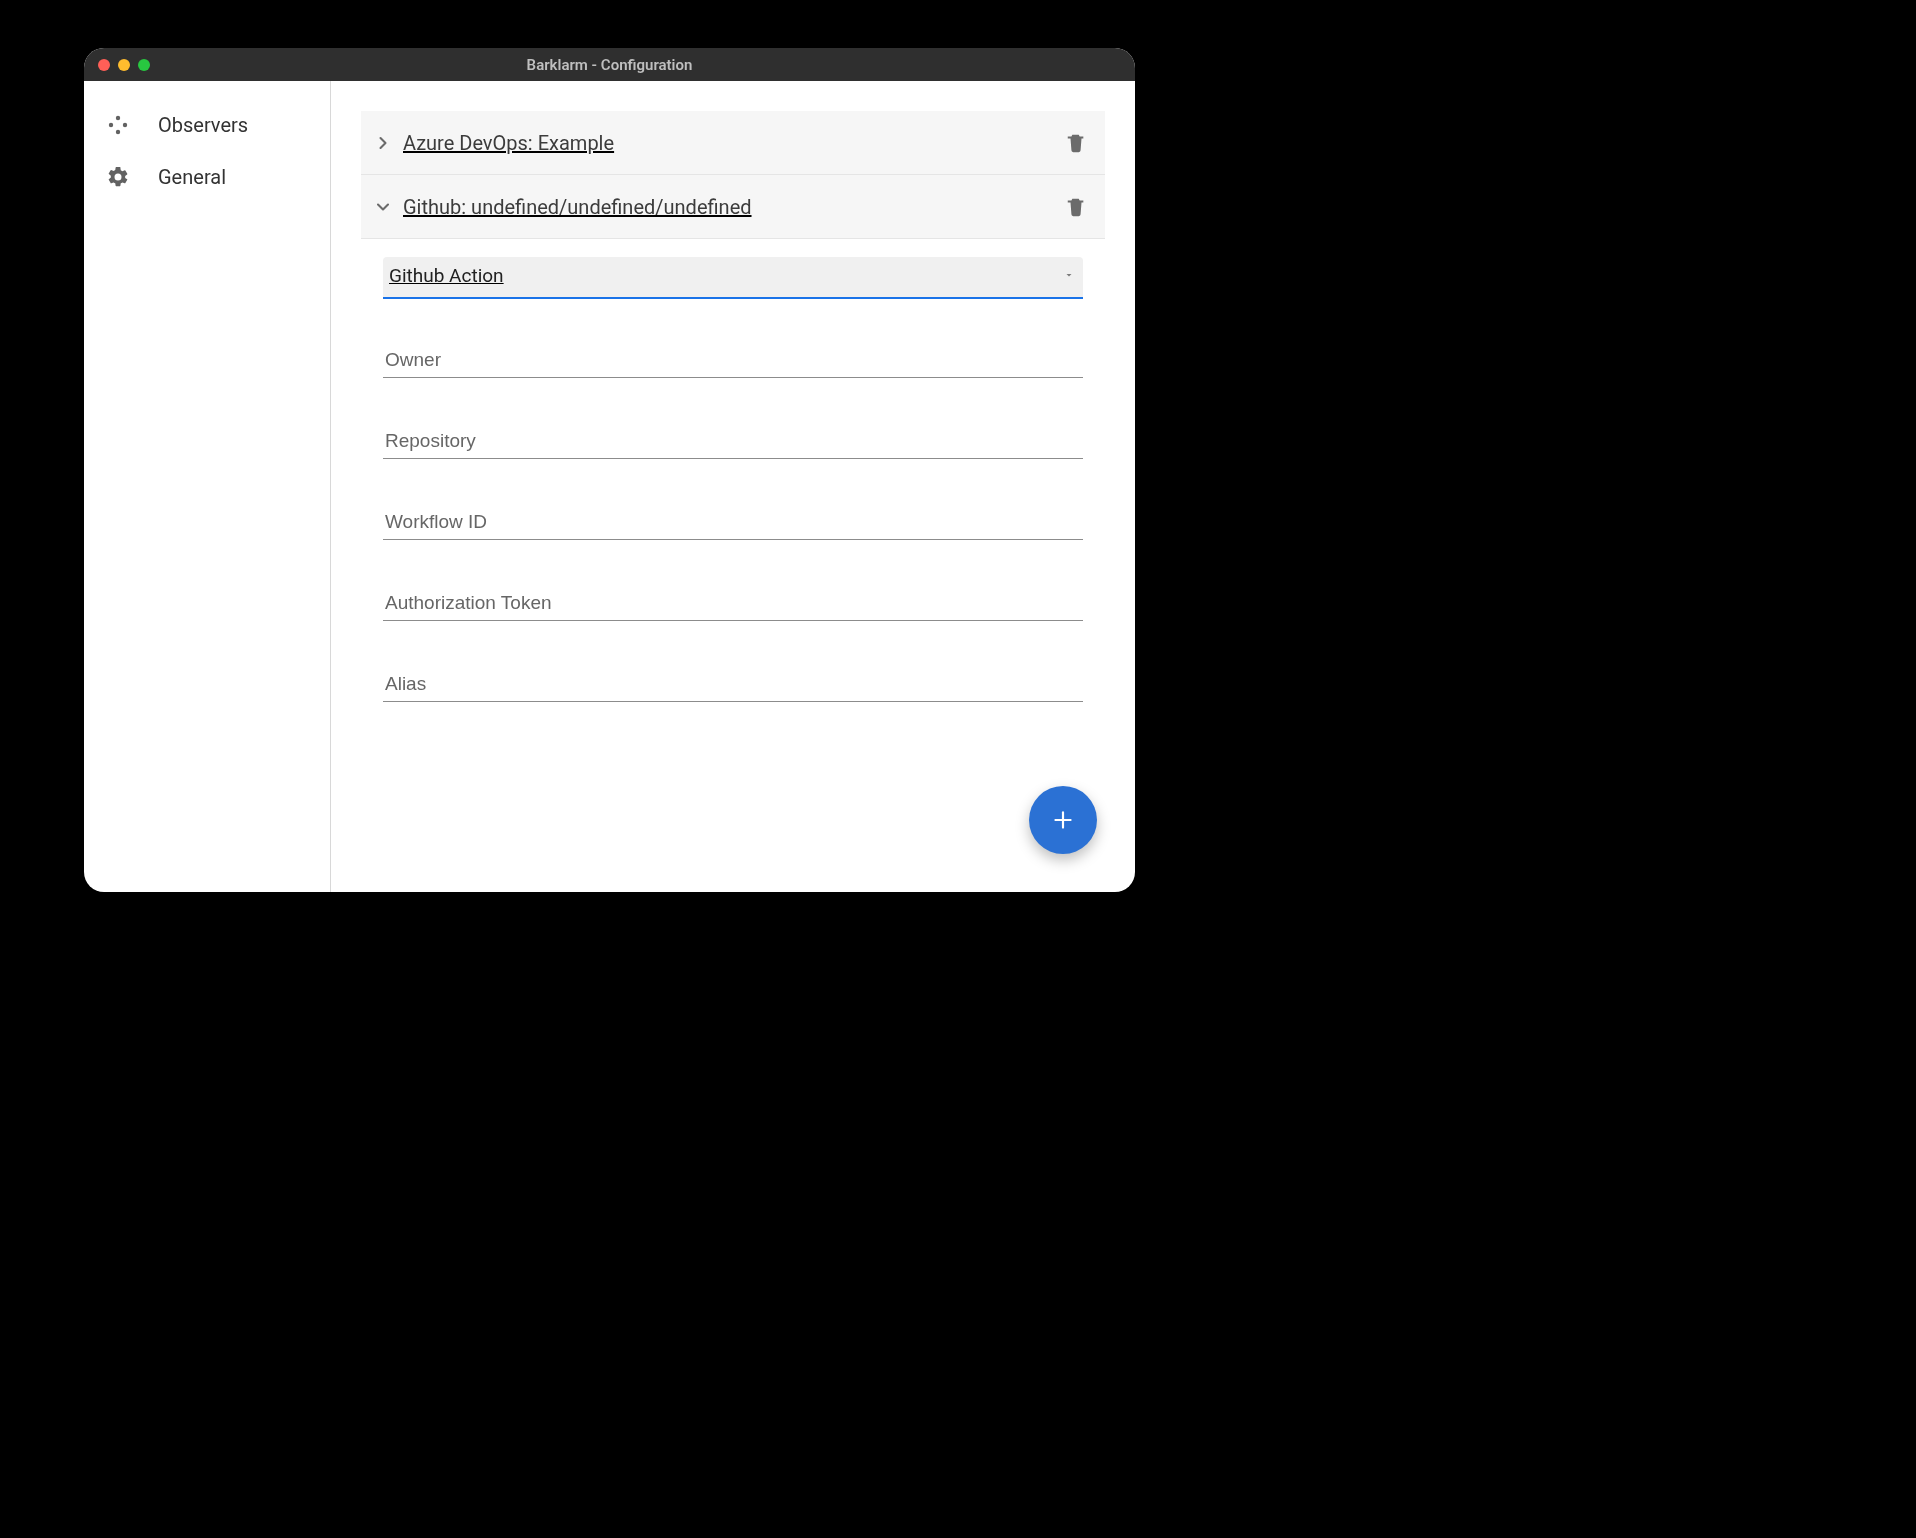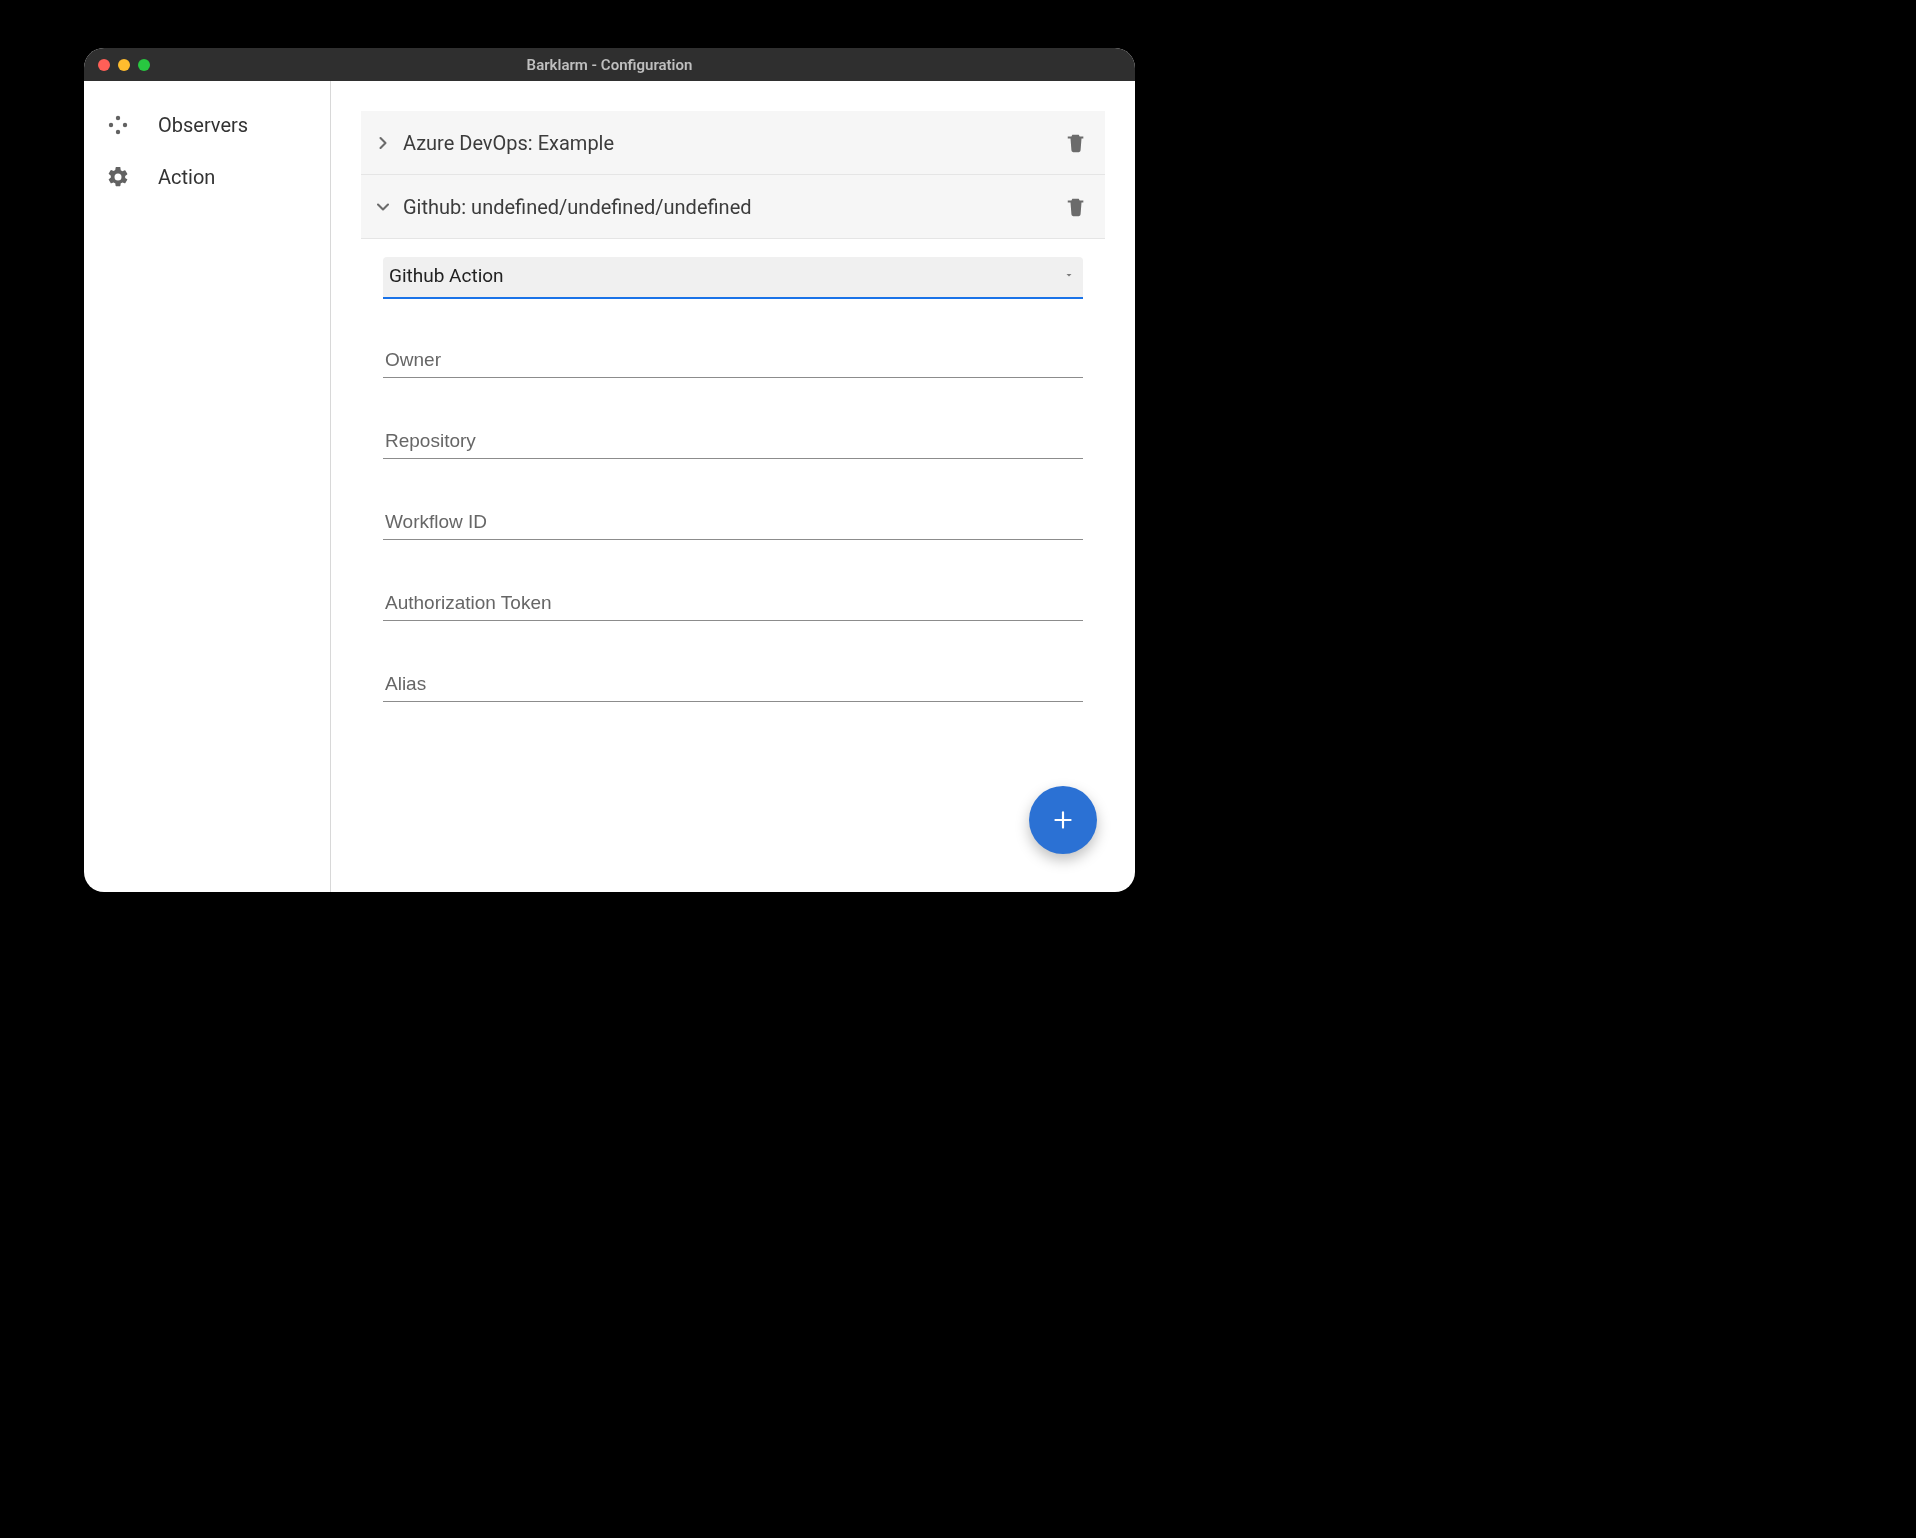--- a/index.html
+++ b/index.html
@@ -81,20 +81,21 @@
       justify-content: center;
     }
     .main {
       flex: 1;
       padding: 30px 30px 0 30px;
       position: relative;
     }
     .accordion {
       border-radius: 2px;
       overflow: visible;
+      text-decoration: underline;
     }
     .accordion-row {
       background: #f6f6f6;
       border-bottom: 1px solid #e5e5e5;
       display: flex;
       align-items: center;
       padding: 0 18px 0 10px;
       height: 64px;
       cursor: pointer;
     }
@@ -200,21 +201,21 @@
           </svg>
         </span>
         <span>Observers</span>
       </div>
       <div class="sidebar-item">
         <span class="icon">
           <svg width="24" height="24" viewBox="0 0 24 24" fill="currentColor">
             <path d="M19.14,12.94a7.07,7.07,0,0,0,.05-.94,7.07,7.07,0,0,0-.05-.94l2.03-1.58a.5.5,0,0,0,.12-.64l-1.92-3.32a.5.5,0,0,0-.61-.22l-2.39.96a7.22,7.22,0,0,0-1.62-.94l-.36-2.54A.5.5,0,0,0,13.9,2H10.1a.5.5,0,0,0-.49.42L9.25,4.96a7.22,7.22,0,0,0-1.62.94l-2.39-.96a.5.5,0,0,0-.61.22L2.71,8.48a.5.5,0,0,0,.12.64l2.03,1.58a7.07,7.07,0,0,0-.05.94,7.07,7.07,0,0,0,.05.94L2.83,14.16a.5.5,0,0,0-.12.64l1.92,3.32a.5.5,0,0,0,.61.22l2.39-.96a7.22,7.22,0,0,0,1.62.94l.36,2.54a.5.5,0,0,0,.49.42h3.8a.5.5,0,0,0,.49-.42l.36-2.54a7.22,7.22,0,0,0,1.62-.94l2.39.96a.5.5,0,0,0,.61-.22l1.92-3.32a.5.5,0,0,0-.12-.64ZM12,15.5A3.5,3.5,0,1,1,15.5,12,3.5,3.5,0,0,1,12,15.5Z"></path>
           </svg>
         </span>
-        <span>Action</span>
+        <span>General</span>
       </div>
     </div>
 
     <div class="main">
       <div class="accordion">
 
         <div class="accordion-row">
           <span class="chev">
             <svg width="20" height="20" viewBox="0 0 24 24" fill="none" stroke="currentColor" stroke-width="2.5" stroke-linecap="round" stroke-linejoin="round">
                 <polyline points="9 6 15 12 9 18"></polyline>

